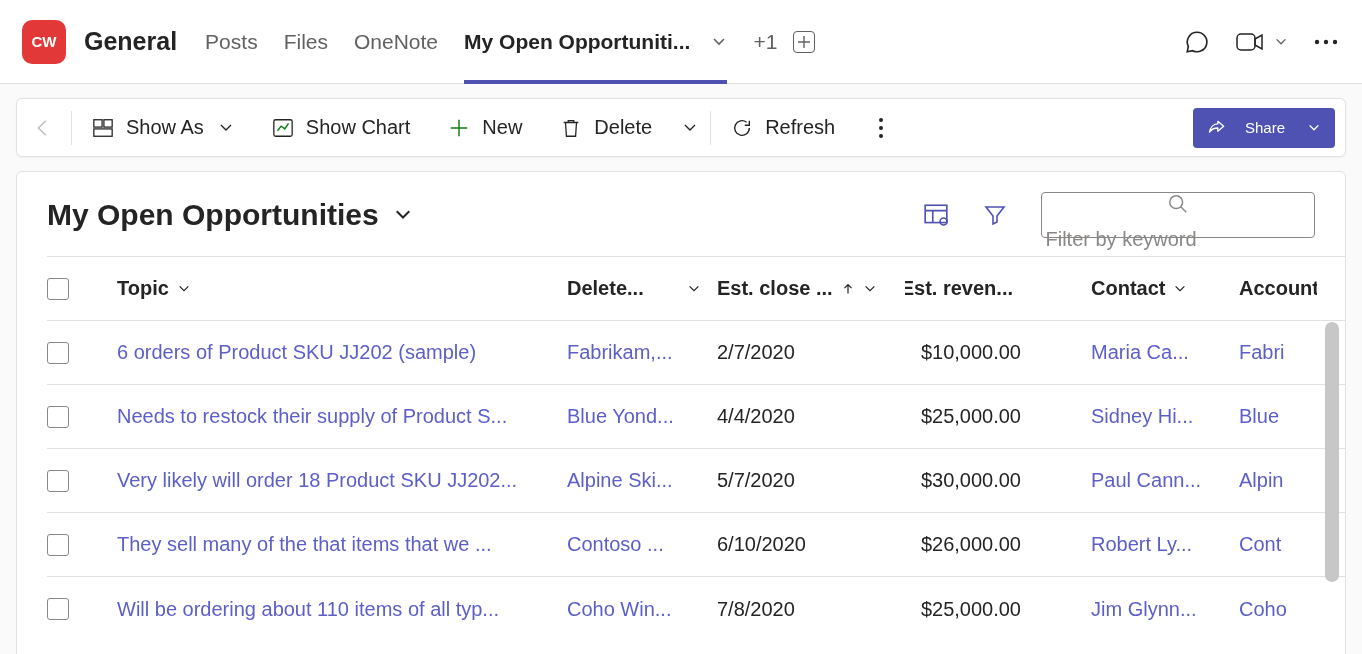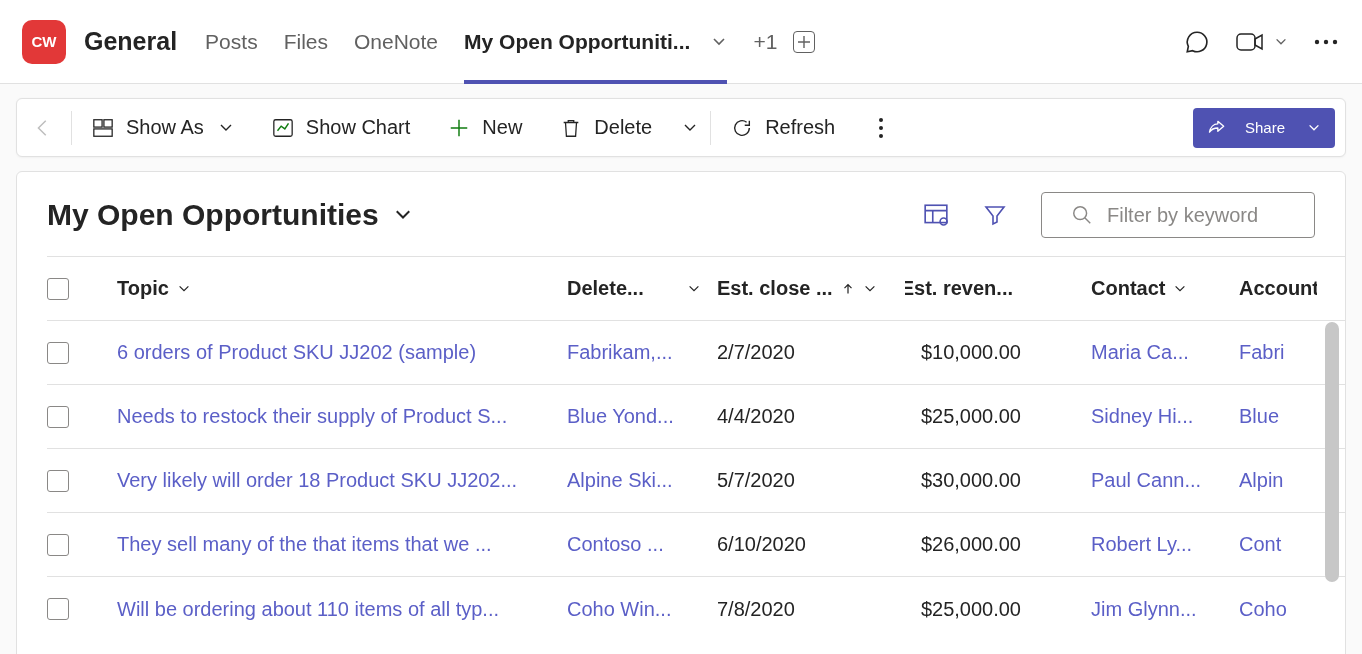--- a/index.html
+++ b/index.html
@@ -48,21 +48,21 @@
   .share-btn{margin-left:auto;background:var(--accent);color:#fff;border-radius:4px;height:40px;display:flex;align-items:center;padding:0 14px;font-size:15px;cursor:pointer;gap:18px;}
   .share-chev{margin-left:4px;}
 
   
   .card{margin:14px 16px 0 16px;background:var(--bg);border:1px solid var(--border-light);border-radius:6px;padding-top:20px;height:538px;position:relative;overflow:hidden;}
   .view-head{display:flex;align-items:center;padding:0 30px 18px 30px;}
   .view-title{font-size:30px;font-weight:600;display:flex;align-items:center;}
   .view-title .chev{margin-left:14px;}
   .view-tools{margin-left:auto;display:flex;align-items:center;gap:34px;}
   .tool{cursor:pointer;color:var(--accent);}
-  .search-box{width:274px;height:46px;border:1px solid #8A8886;border-radius:4px;display:flex;align-items:center;padding:0 29px;gap:12px;font-size:20px;color:#8A8886;}
+  .search-box{width:274px;height:46px;border:1px solid #8A8886;border-radius:4px;display:flex;align-items:center;padding:0 0;gap:12px;font-size:20px;color:#8A8886;flex-direction:column;}
   .search-box input{border:none;outline:none;font-size:20px;flex:1;color:var(--text);background:transparent;}
   .search-box input::placeholder{color:#8A8886;}
 
   
   .grid{border-top:1px solid var(--border-light);margin:0 0 0 30px;}
   .hrow,.drow{display:flex;align-items:center;height:64px;border-bottom:1px solid var(--border-light);}
   .hrow{font-size:20px;font-weight:600;color:var(--text);}
   .cell{padding-right:16px;white-space:nowrap;overflow:hidden;text-overflow:ellipsis;}
   .c-chk{width:70px;flex:none;display:flex;}
   .chk{width:22px;height:22px;border:1.5px solid #8A8886;border-radius:3px;cursor:pointer;}

